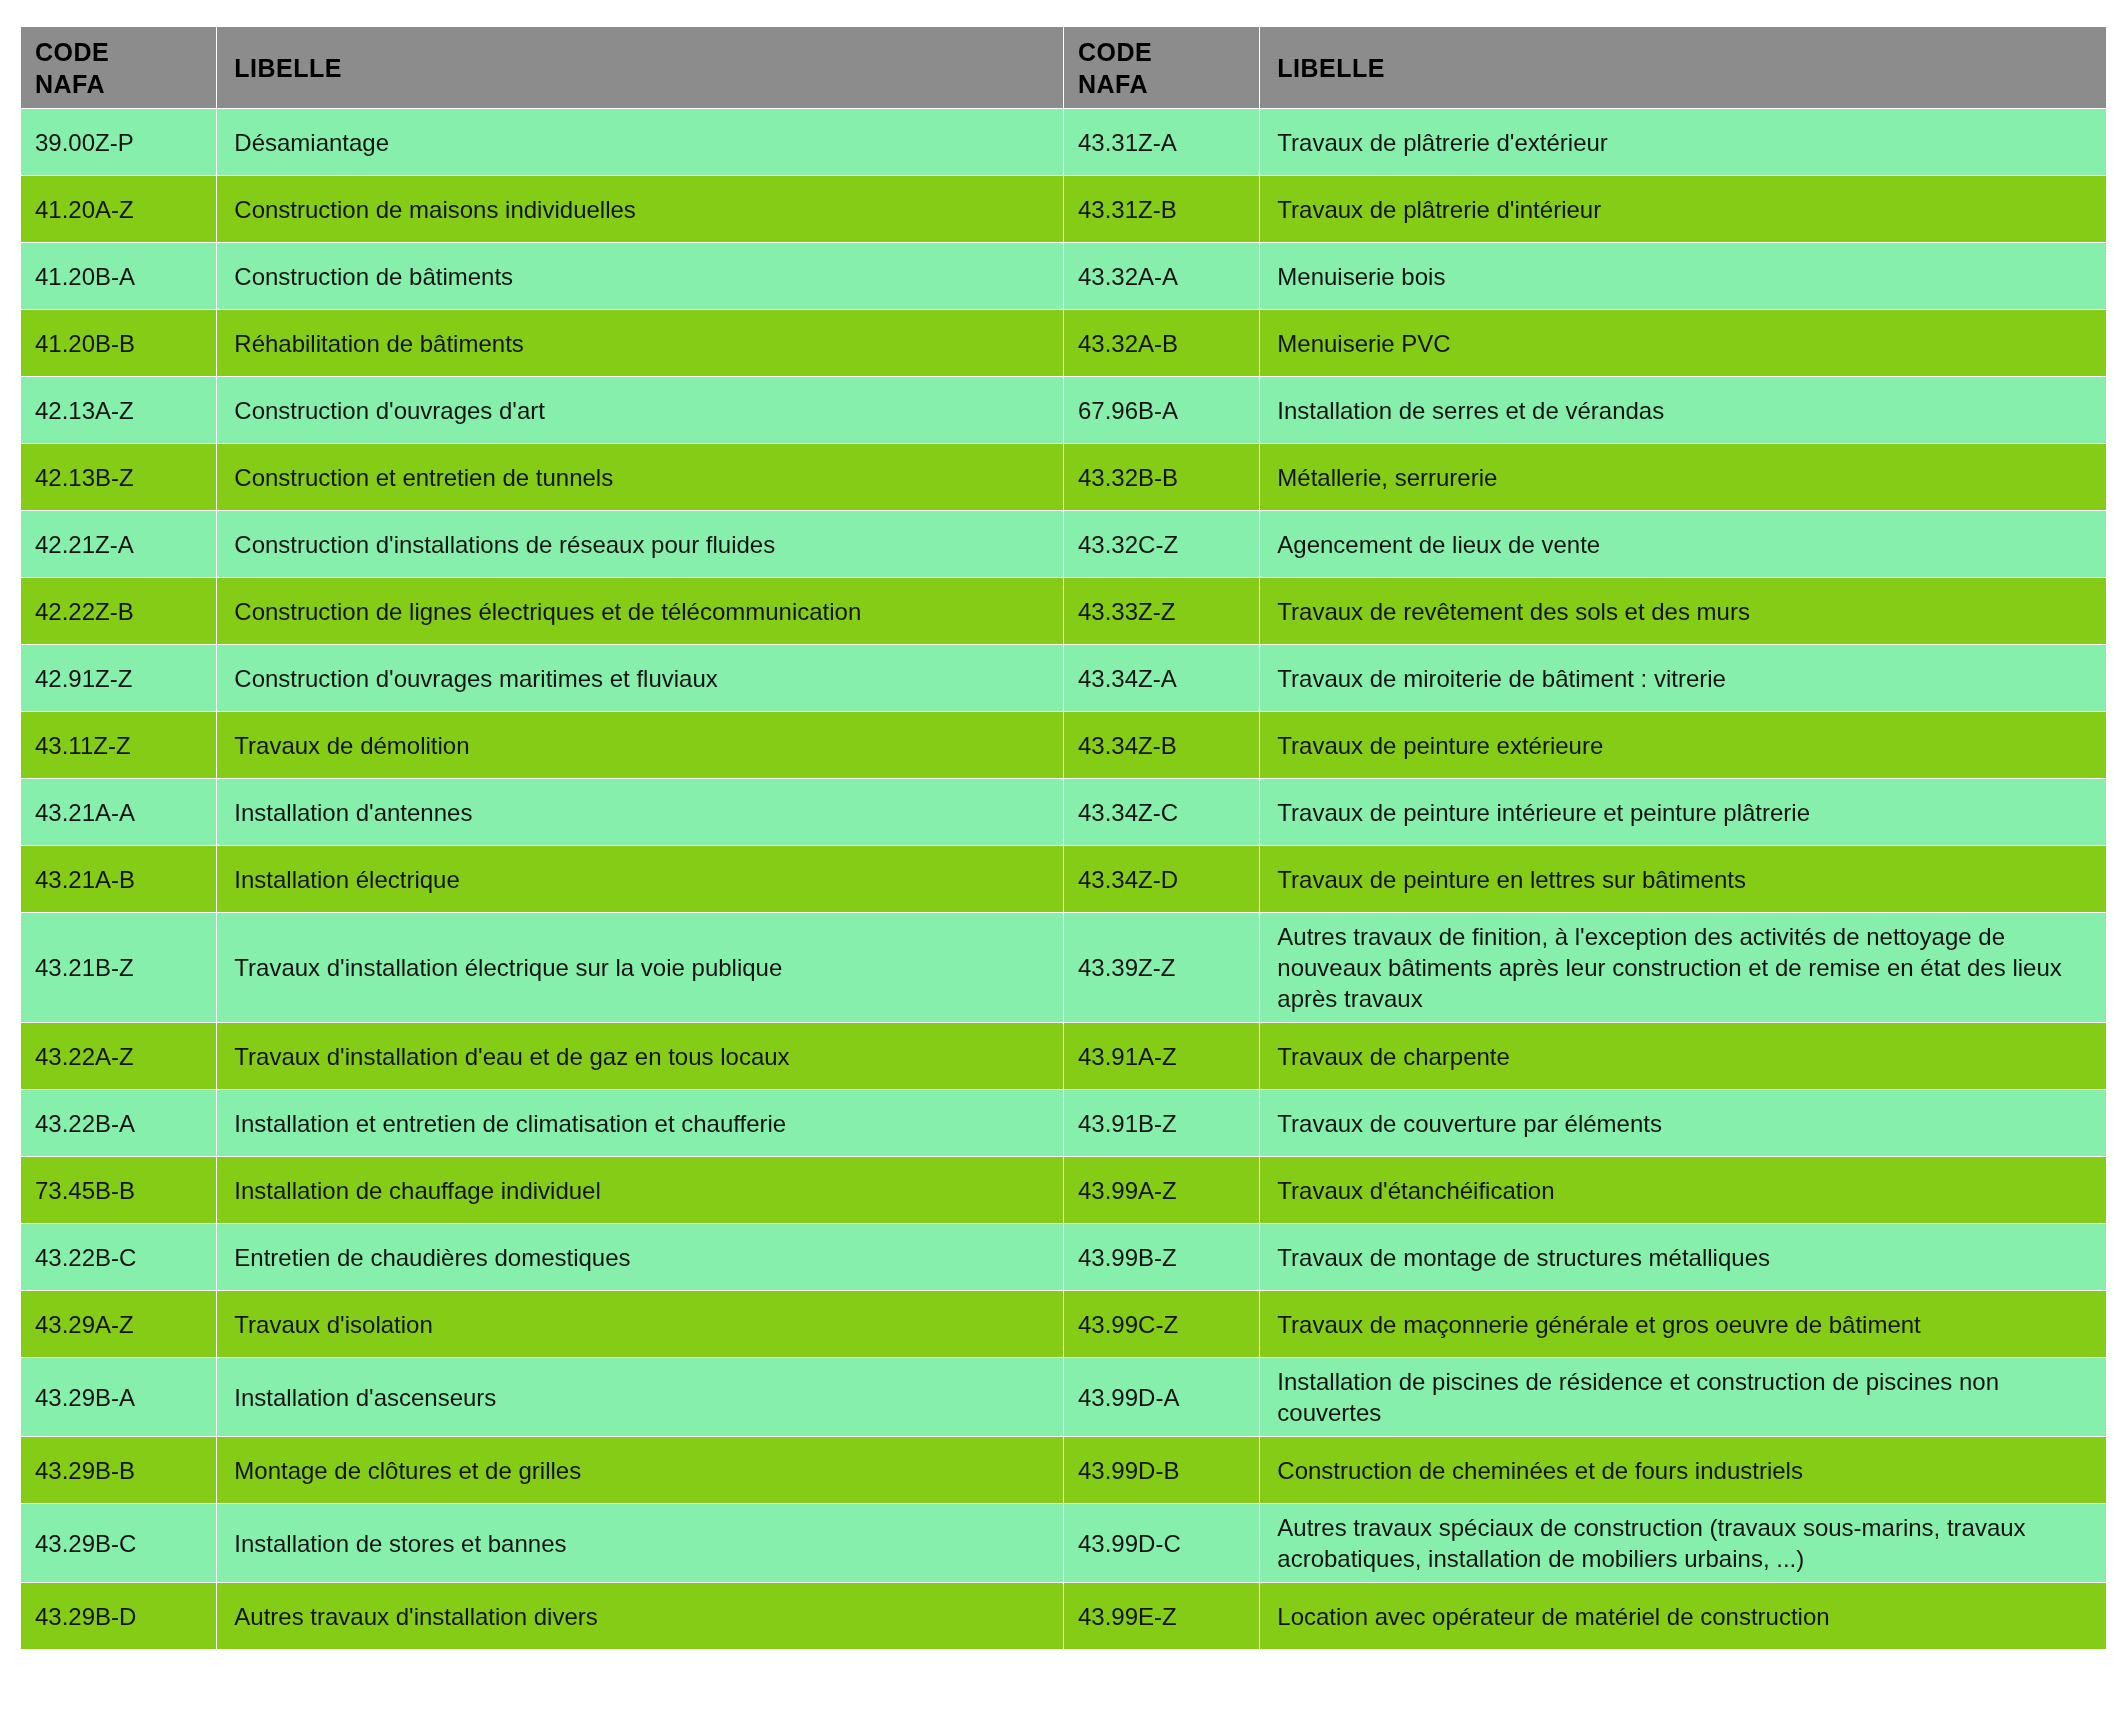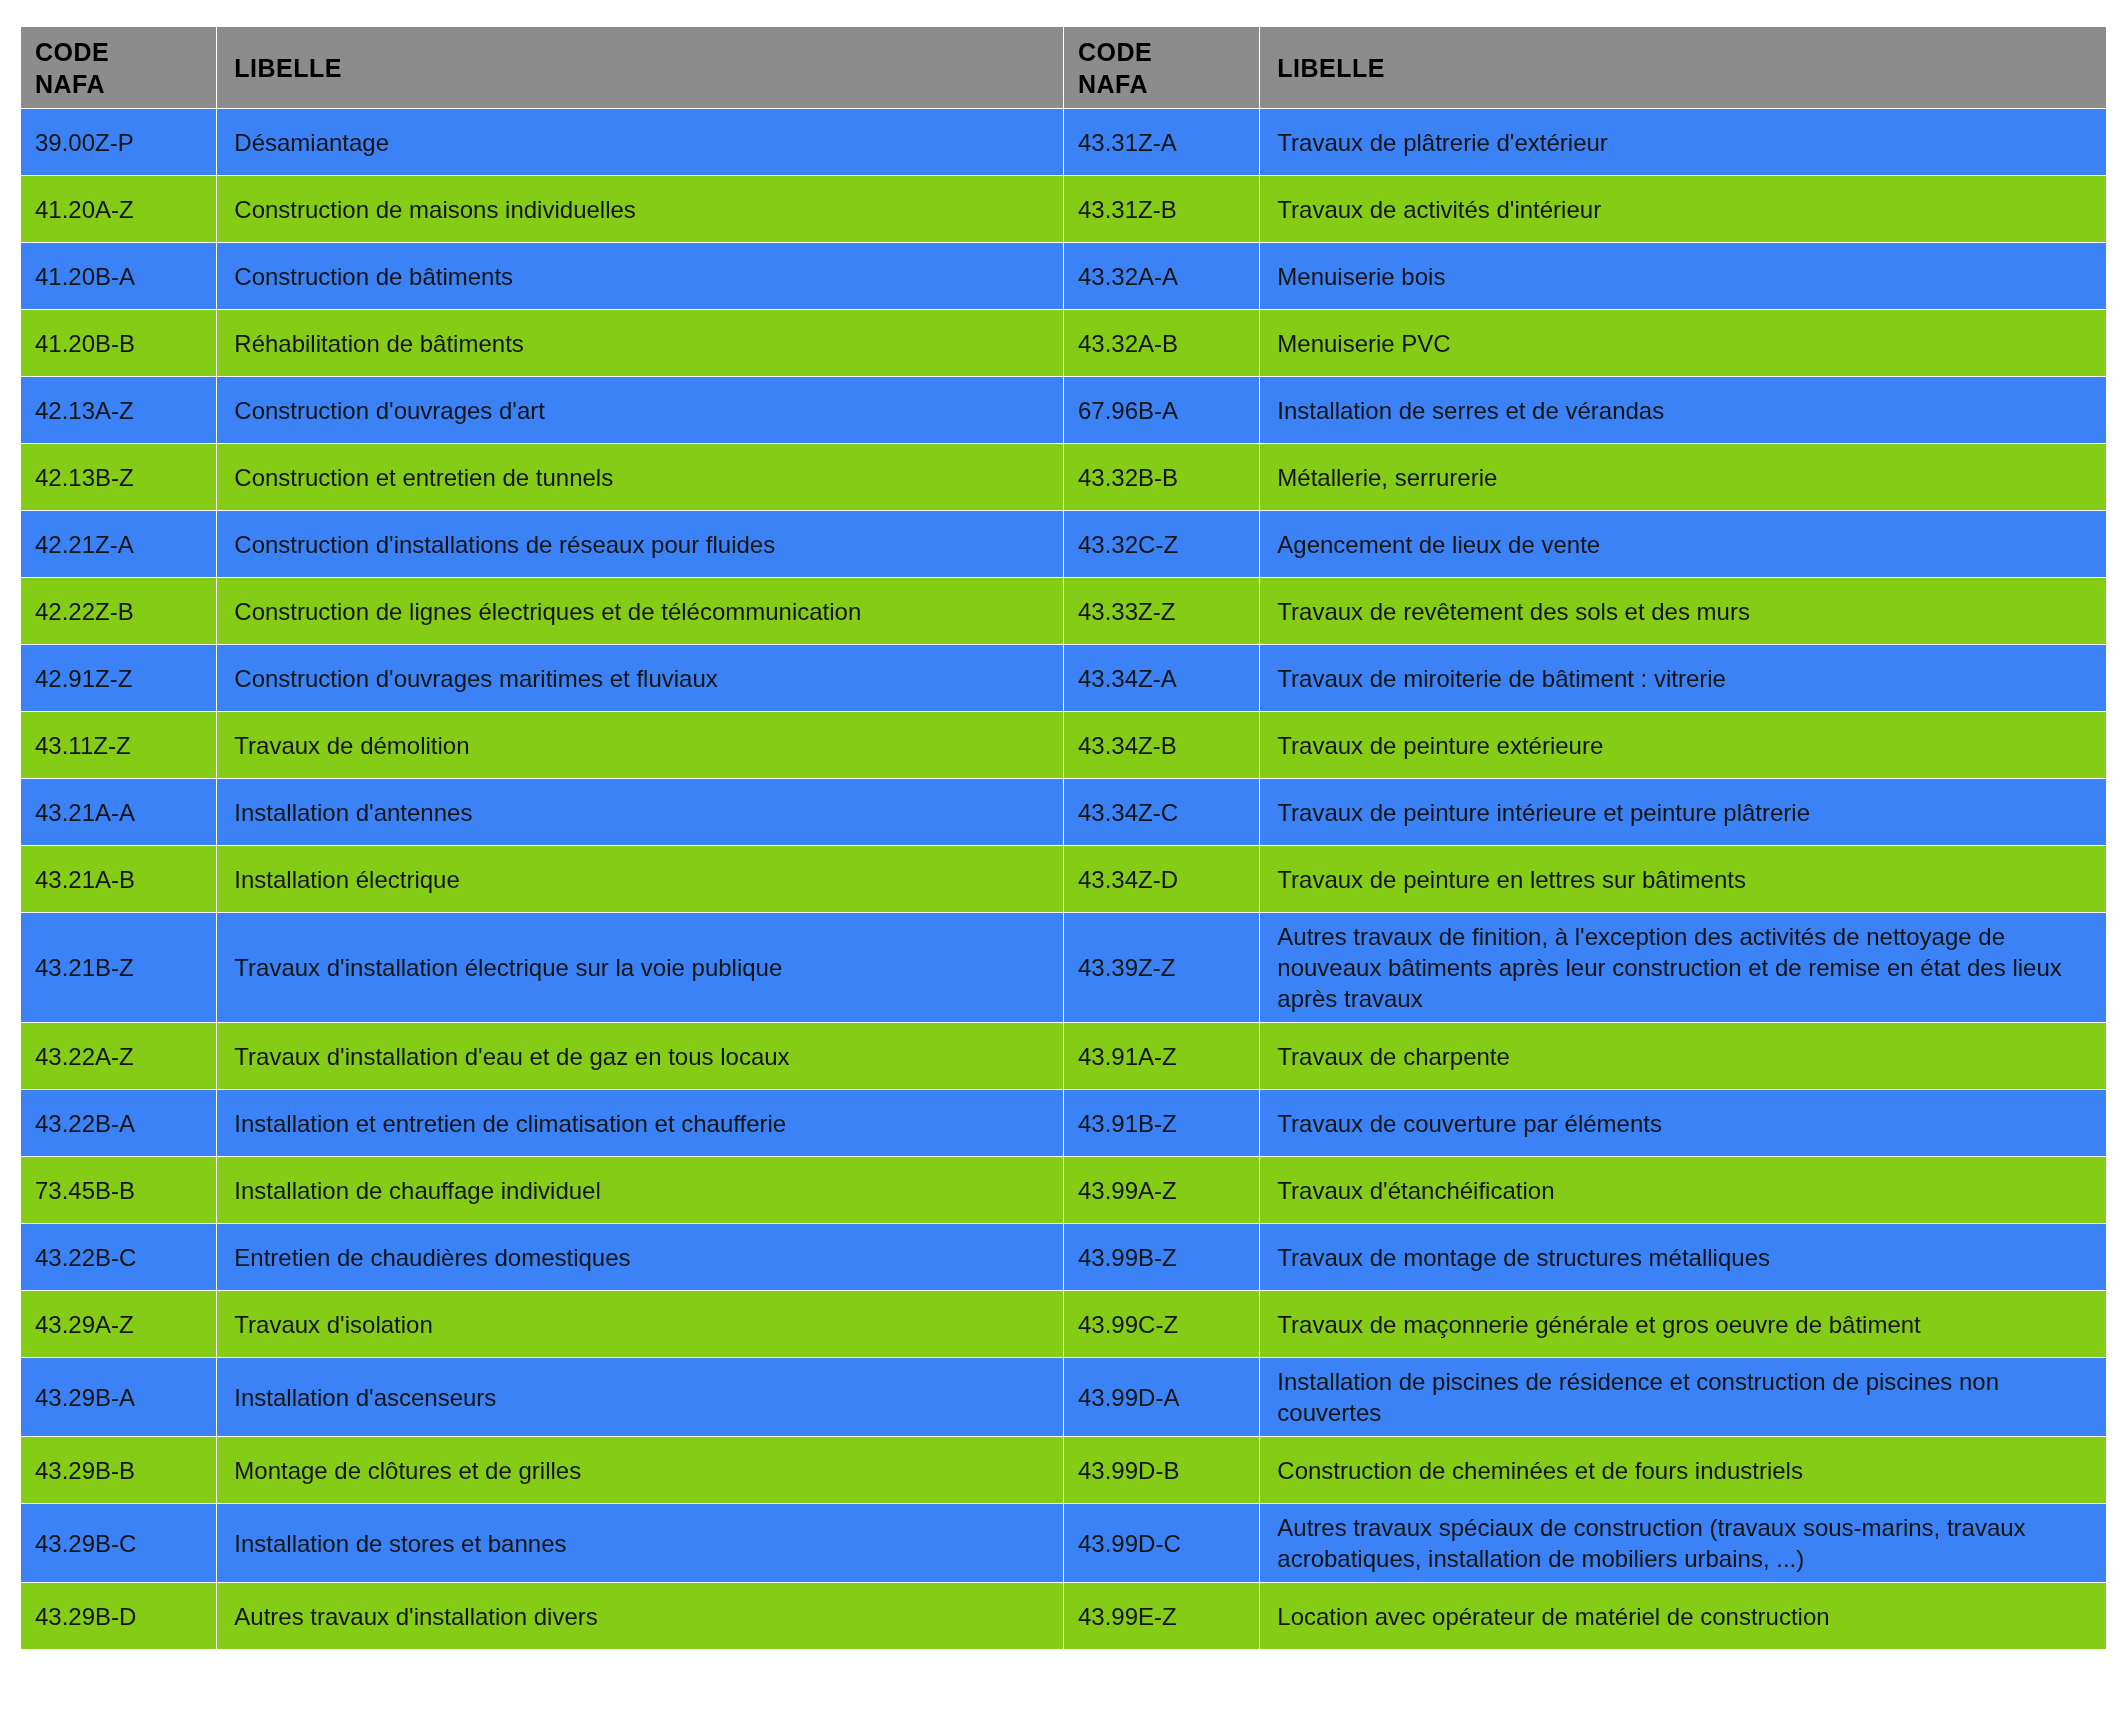--- a/index.html
+++ b/index.html
@@ -65,21 +65,21 @@
   }
   table.nafa tbody td.code {
     padding-left: 14px;
     white-space: nowrap;
   }
   table.nafa tbody td.lib {
     padding-left: 17.3px;
     padding-right: 22.5px;
   }
 
-  table.nafa tbody tr.odd td  { background: #3b82f6; }
+  table.nafa tbody tr.odd td  { background: #86efac; }
   table.nafa tbody tr.even td { background: #84cc16; }
 
   
   table.nafa td.gapline,
   table.nafa th.gapline {
     border-left: 1.7px solid #ffffff;
   }
 </style>
 </head>
 <body>
@@ -104,21 +104,21 @@
         <tr class="odd">
           <td class="code">39.00Z-P</td>
           <td class="lib">Désamiantage</td>
           <td class="code gapline">43.31Z-A</td>
           <td class="lib">Travaux de plâtrerie d'extérieur</td>
         </tr>
         <tr class="even">
           <td class="code">41.20A-Z</td>
           <td class="lib">Construction de maisons individuelles</td>
           <td class="code gapline">43.31Z-B</td>
-          <td class="lib">Travaux de activités d'intérieur</td>
+          <td class="lib">Travaux de plâtrerie d'intérieur</td>
         </tr>
         <tr class="odd">
           <td class="code">41.20B-A</td>
           <td class="lib">Construction de bâtiments</td>
           <td class="code gapline">43.32A-A</td>
           <td class="lib">Menuiserie bois</td>
         </tr>
         <tr class="even">
           <td class="code">41.20B-B</td>
           <td class="lib">Réhabilitation de bâtiments</td>

